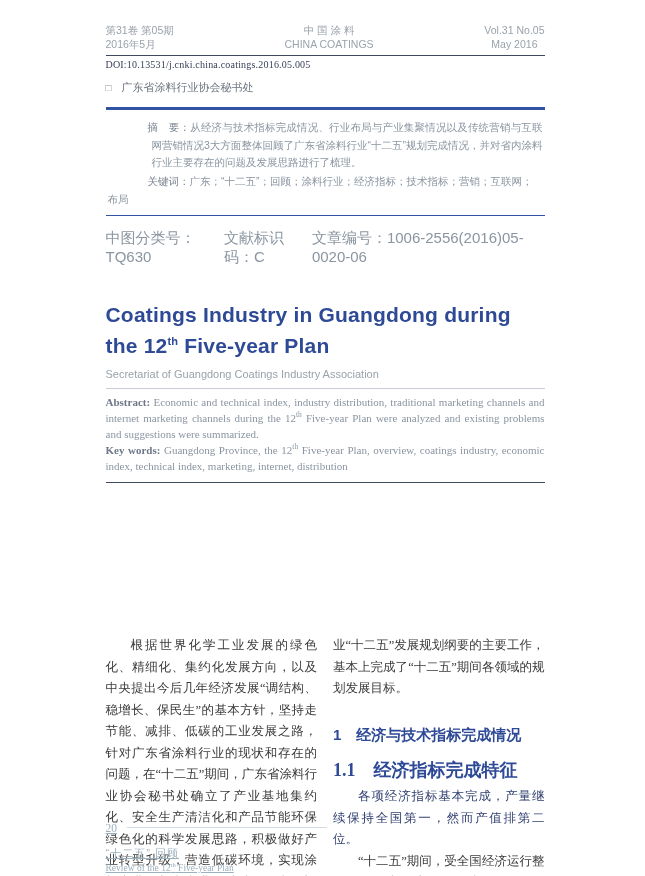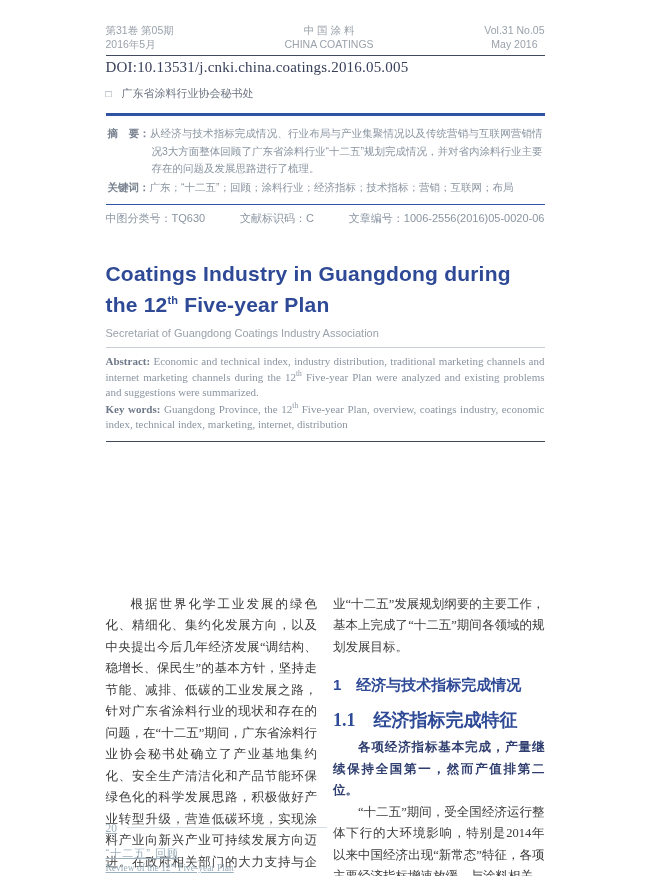--- a/index.html
+++ b/index.html
@@ -15,39 +15,39 @@
     overflow: hidden;
   }
 
   
   .jheader { display: flex; justify-content: space-between; align-items: flex-start;
     color: var(--header-gray, #9aa2ab); font-size: 10.5px; line-height: 1.3; }
   .jh-col.center { text-align: center; }
   .jh-col.right { text-align: center; }
   .header-rule { margin-top: 4px; border-top: 1.5px solid var(--rule-dark, #3f4a5f); }
   .doi { margin-top: 3px; font-family: "Liberation Serif", serif;
-    font-size: 15px; color: #39415a; letter-spacing: .2px; }
+    font-size: 10px; color: #39415a; letter-spacing: .2px; }
 
   
   .title-cn { margin-top: 40px; font-size: 29px; font-weight: bold;
     color: var(--accent, #2e4a96); letter-spacing: 1.5px;
     font-family: "Liberation Sans", sans-serif; }
   .author-line { margin-top: 10px; font-size: 11px; color: #6d7582; }
   .author-line .marker { color: #8b93a0; margin-right: 7px; font-size: 10px; }
 
   
   .abstract-box { margin-top: 12px; border-top: 3px solid var(--rule-blue, #3253a4);
     border-bottom: 1.5px solid var(--rule-blue, #3253a4);
     padding: 9px 2px 7px 2px;
     font-size: 10.5px; line-height: 1.65; color: var(--muted-gray, #8a95a1); }
   .abstract-box .abs { padding-left: 44px; text-indent: -44px; text-align: justify; }
-  .abstract-box b { font-weight: bold; color: #78818f; }
+  .abstract-box b { font-weight: normal; color: #78818f; margin-left: 40px; }
   .abstract-box .kw { margin-top: 2px; }
-  .meta-row { display: flex; justify-content: space-between; margin-top: 6px;
-    font-size: 11px; color: var(--muted-gray, #8a95a1); }
+  .meta-row { display: flex; justify-content: space-between; margin-top: 13px;
+    font-size: 15px; color: var(--muted-gray, #8a95a1); }
 
   
   .title-en { margin-top: 32px; font-size: 21px; font-weight: bold; line-height: 1.5;
     color: var(--accent, #2e4a96); letter-spacing: .2px; }
   .title-en sup { font-size: 11px; }
   .author-en { margin-top: 6px; font-size: 11px; color: var(--header-gray, #9aa2ab); }
   .thin-rule { margin-top: 8px; border-top: 1px solid #c9ced4; }
   .abstract-en { margin-top: 6px; font-family: "Liberation Serif", serif;
     font-size: 11px; line-height: 1.42; color: var(--muted-gray, #8a95a1);
     text-align: justify; }
@@ -57,22 +57,22 @@
 
   .spacer { height: 152px; }
 
   
   .columns { display: flex; gap: 16px;
     font-family: "Liberation Serif", serif;
     font-size: 12.5px; line-height: 1.72; color: #3a3a3a; }
   .col { width: 260px; }
   .body-p { text-align: justify; }
   .body-p.indent { text-indent: 2em; }
-  .emphasis { font-weight: bold; color: #2f3e6f; margin-top: 1px; }
-  .sec1 { margin-top: 14px; font-family: "Liberation Sans", sans-serif;
+  .emphasis { font-weight: normal; color: #2f3e6f; margin-top: 1px; }
+  .sec1 { margin-top: 22px; font-family: "Liberation Sans", sans-serif;
     font-size: 15px; font-weight: bold; color: var(--accent, #2e4a96); }
   .sec11 { margin-top: 7px; font-family: Liberation Serif, serif;
     font-size: 18px; font-weight: bold; color: var(--accent, #2e4a96); }
 
   
   .pfooter { position: absolute; left: 57px; right: 52px; bottom: 3px;
     color: var(--footer-blue, #9cb0bd); text-decoration: underline; }
   .pnum-row { display: flex; align-items: center; gap: 10px; }
   .pnum { font-size: 11.5px; font-family: "Liberation Serif", serif; }
   .pnum-line { display: inline-block; width: 200px; border-top: 1px solid #d4dde3; }

